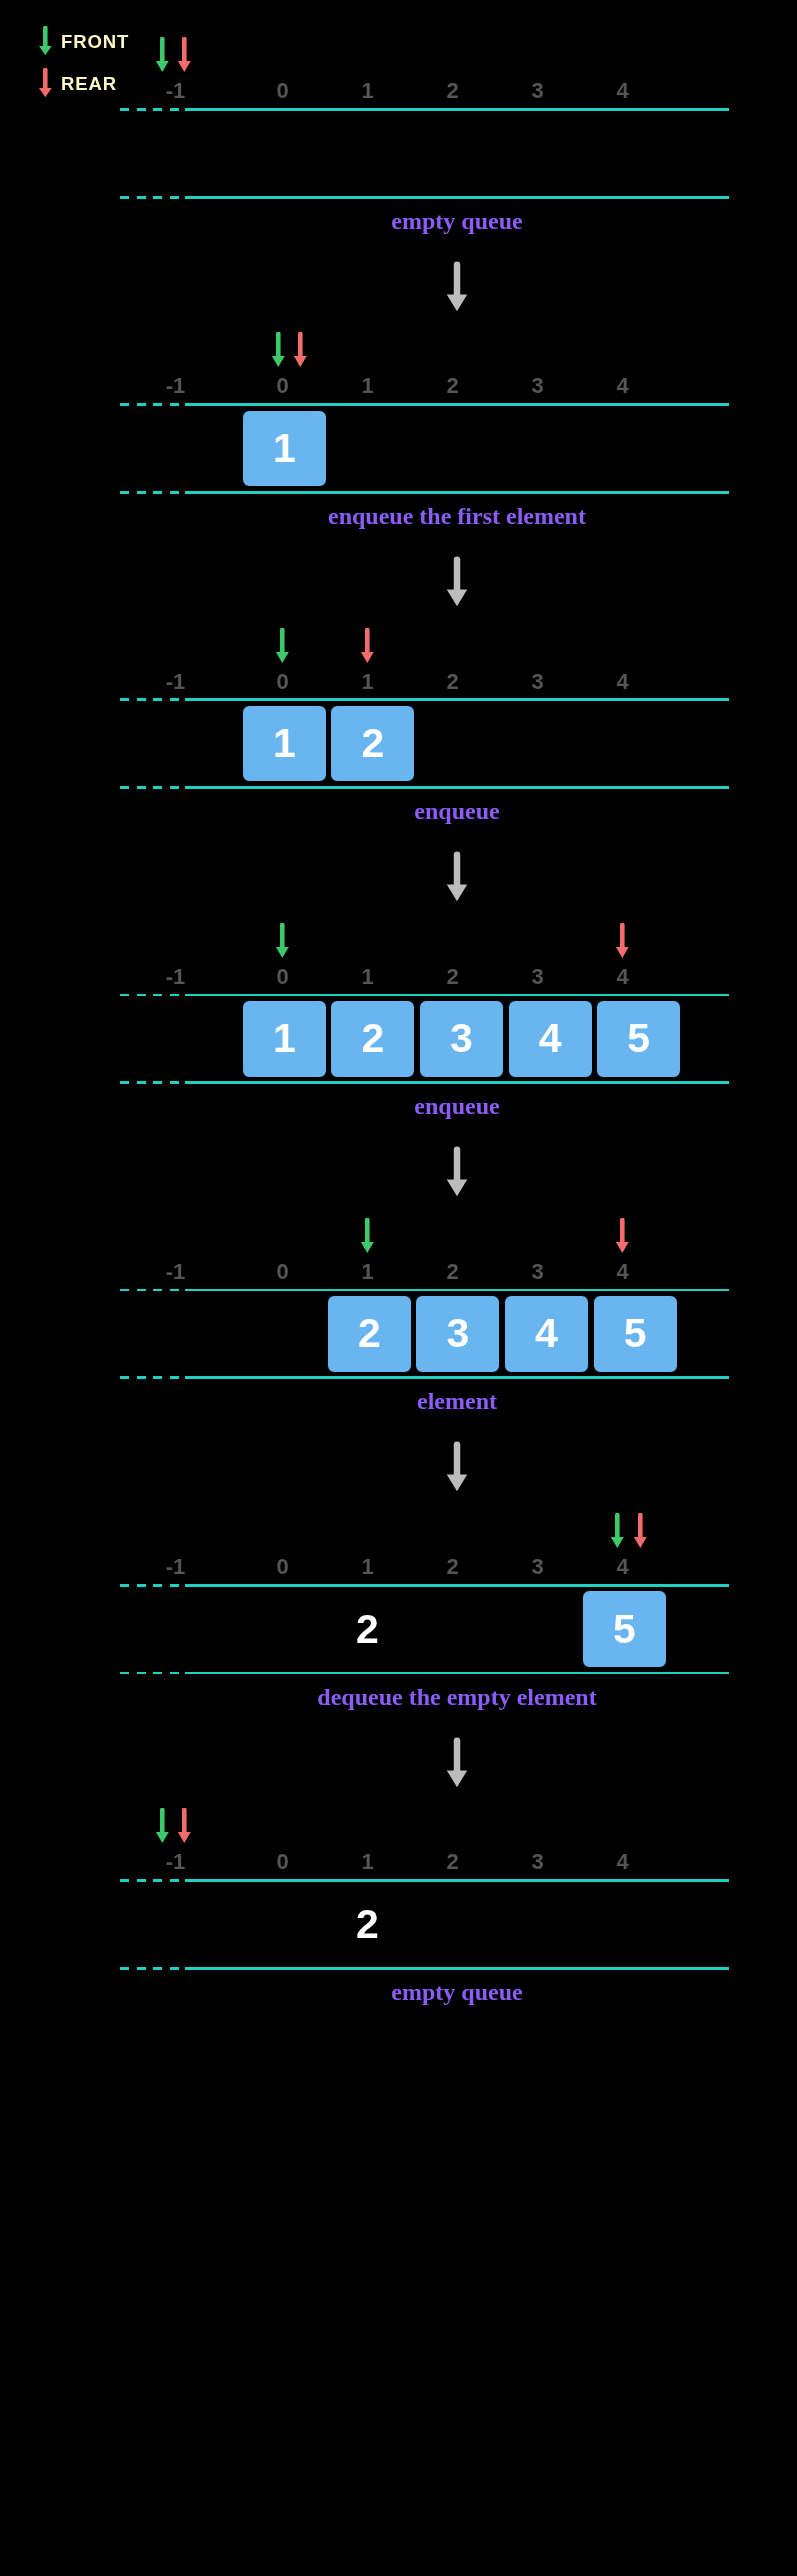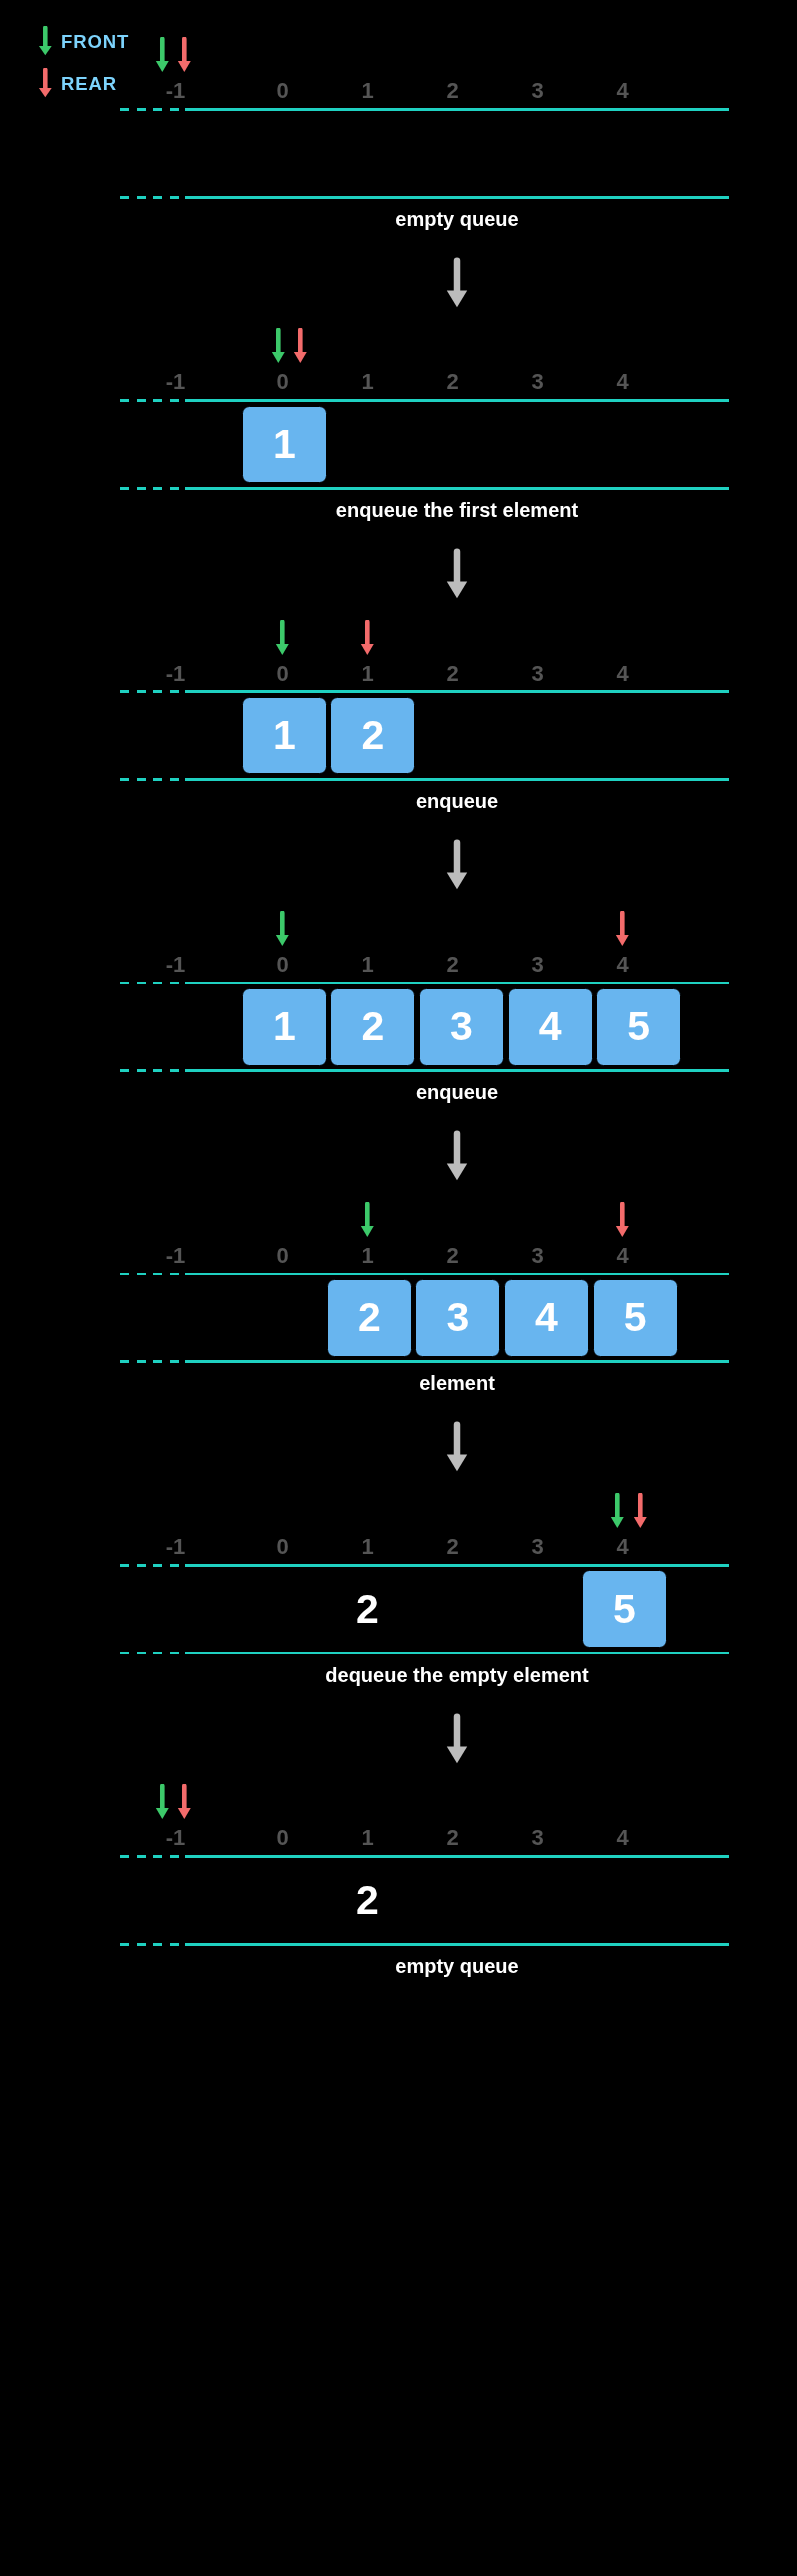--- a/index.html
+++ b/index.html
@@ -14,21 +14,21 @@
     top: 26px;
     left: 37px;
   }
   .legend-row {
     display: flex;
     align-items: center;
     gap: 7.4px;
     margin-bottom: 11px;
     font-weight: 800;
     font-size: 18.5px;
-    color: #7dd3fc;
+    color: #fef9c3;
     letter-spacing: 0.9px;
   }
   .arrow-down {
     width: 16.6px;
     height: 31px;
     display: inline-block;
   }
   .step {
     width: 544px;
     margin-left: 185px;
@@ -95,25 +95,26 @@
     border: 1.8px solid #000;
     border-radius: 7.4px;
     margin: 3.7px 1.8px;
   }
   .ghost {
     color: #fff;
   }
   .caption {
     text-align: center;
     font-weight: 800;
-    font-size: 20px;
-    color: #ffffff;
+    font-size: 24px;
+    color: #8b5cf6;
     margin-top: 9.2px;
     width: 544px;
     margin-left: 185px;
+    font-family: Liberation Serif, serif;
   }
   .transition-arrow {
     text-align: center;
     width: 544px;
     margin-left: 185px;
     padding: 26px 0 7.4px 0;
   }
   .idx-row-wrap { position: relative; }
   .neg-label {
     position: absolute;

